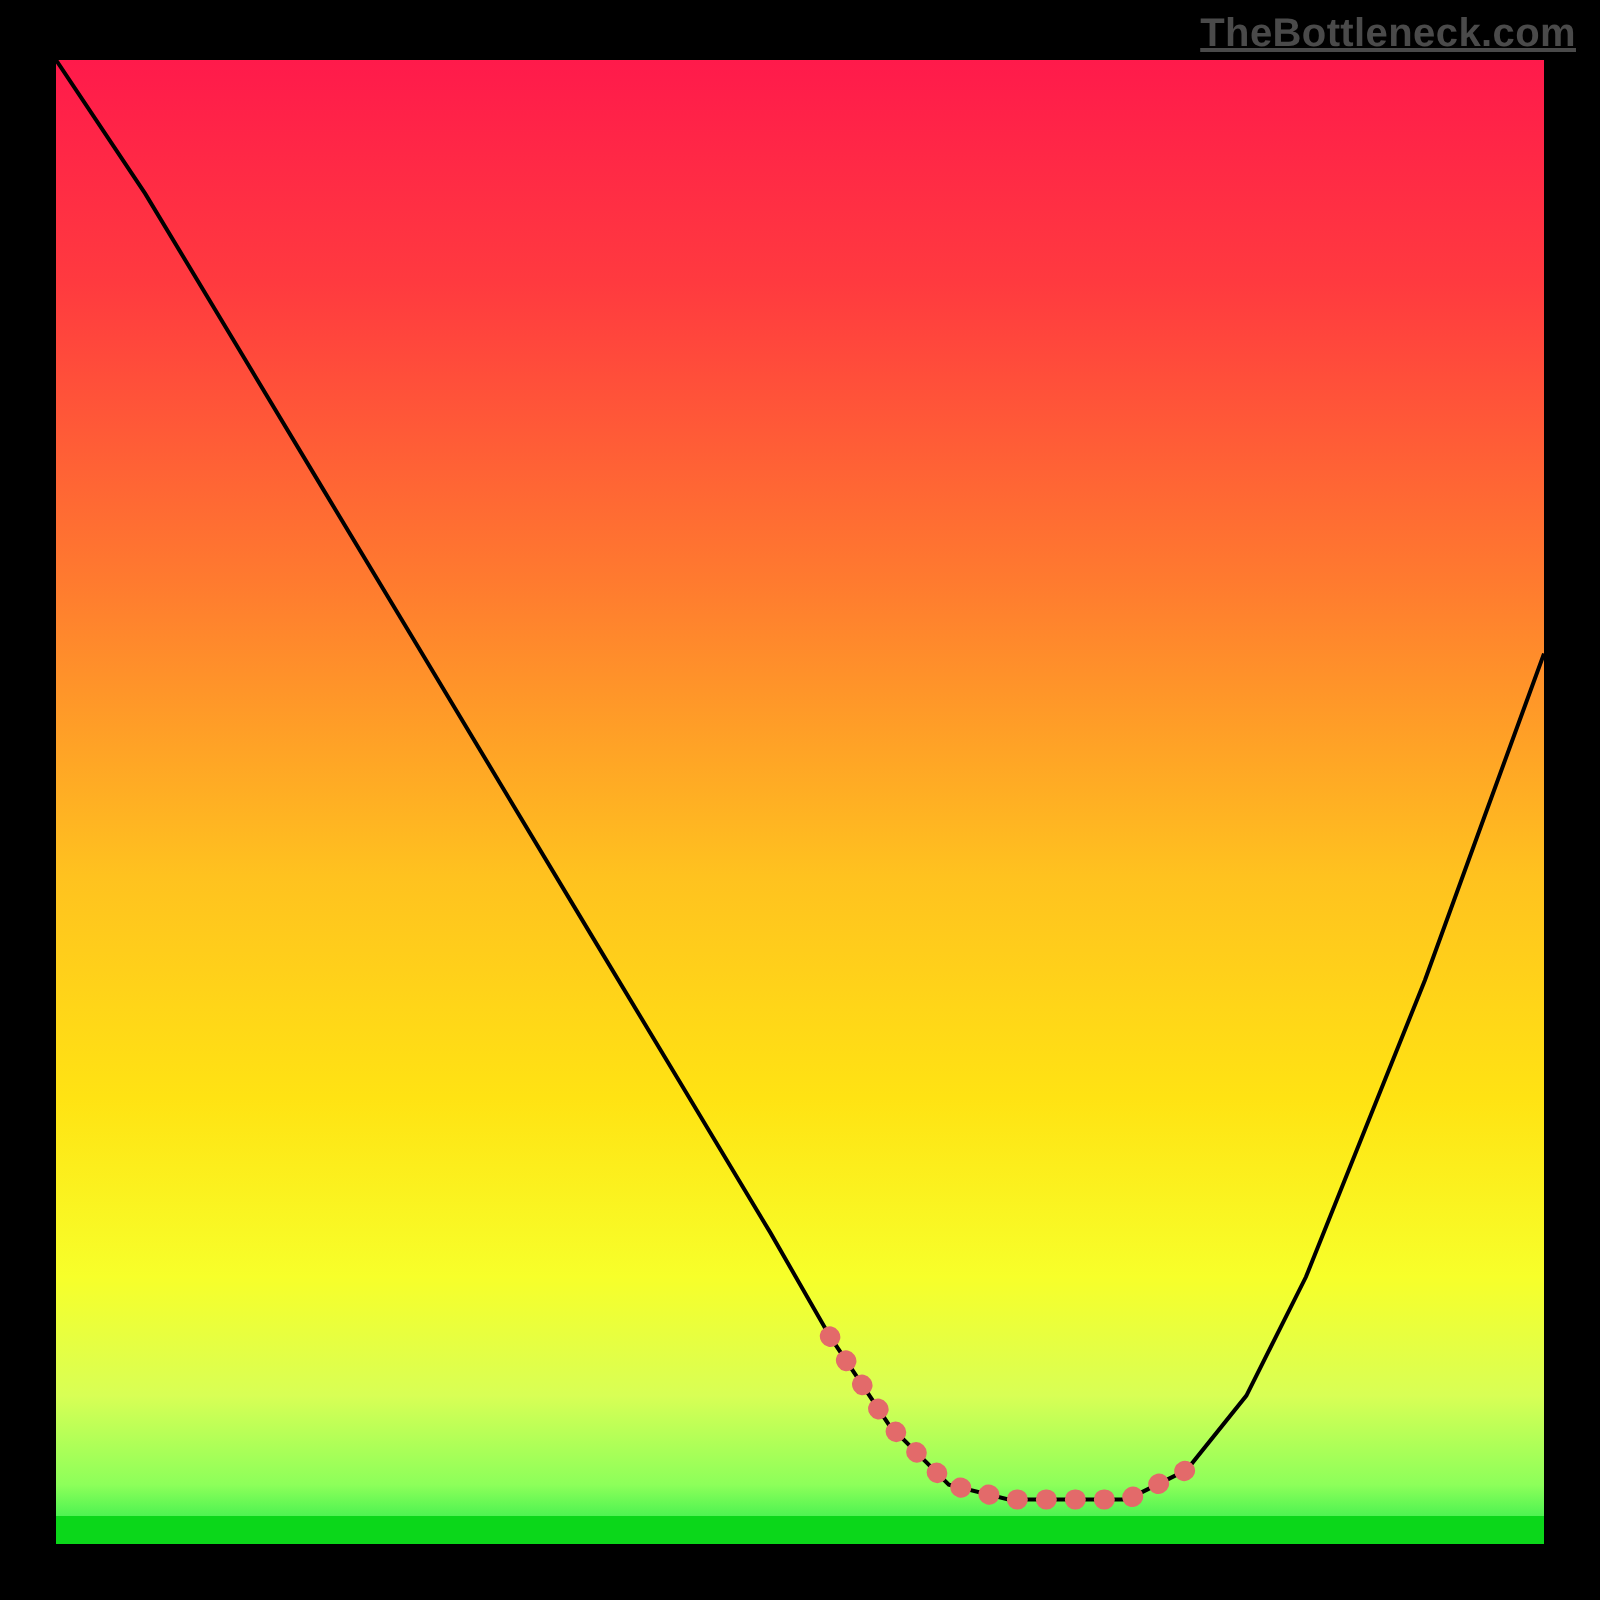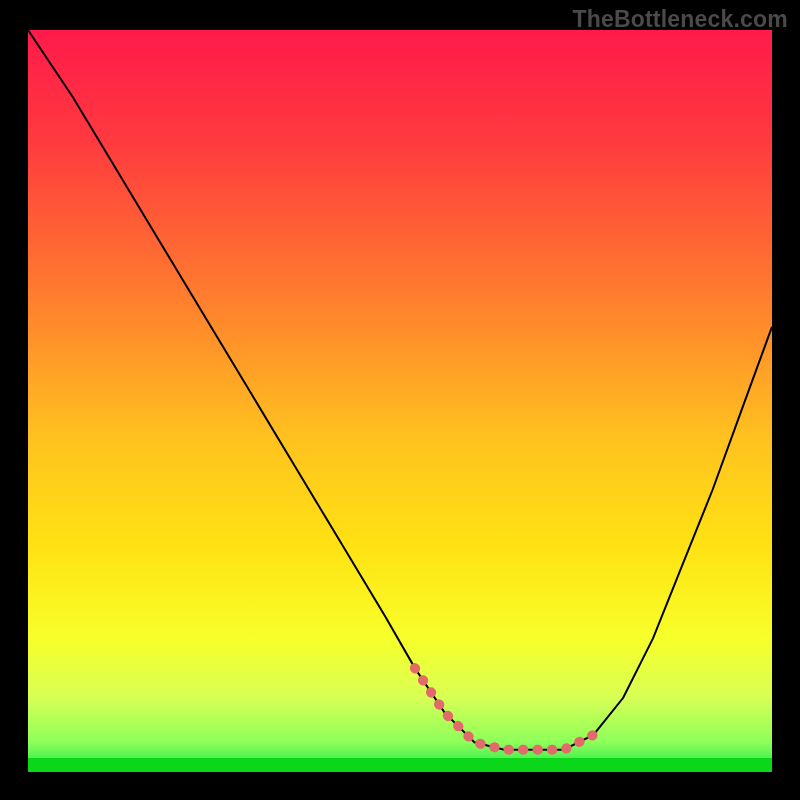--- a/index.html
+++ b/index.html
@@ -15,24 +15,25 @@
     position: relative;
     width: 800px;
     height: 800px;
     background: #000;
   }
   .watermark {
     position: absolute;
     top: 6px;
     right: 12px;
     color: #4a4a4a;
-    font-size: 23px;
+    font-size: 20px;
     font-weight: 600;
     letter-spacing: 0.2px;
     user-select: none;
+    text-decoration: underline;
   }
   .plot-wrap {
     position: absolute;
     left: 28px;
     top: 30px;
     width: 744px;
     height: 742px;
     background: #000;
   }
   svg {

